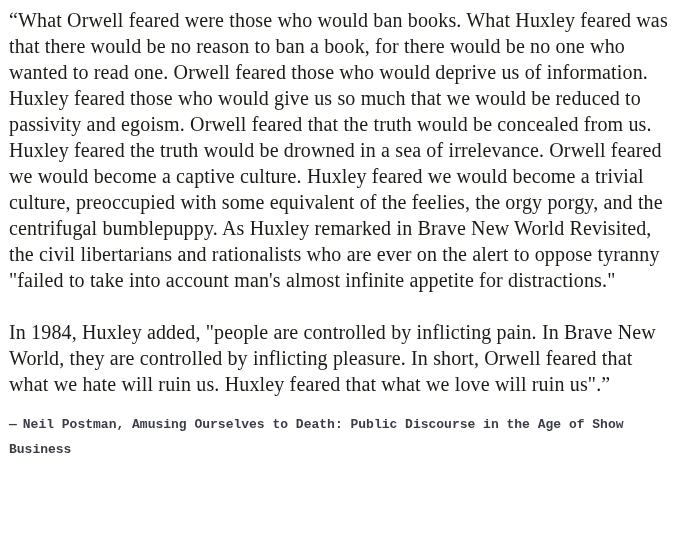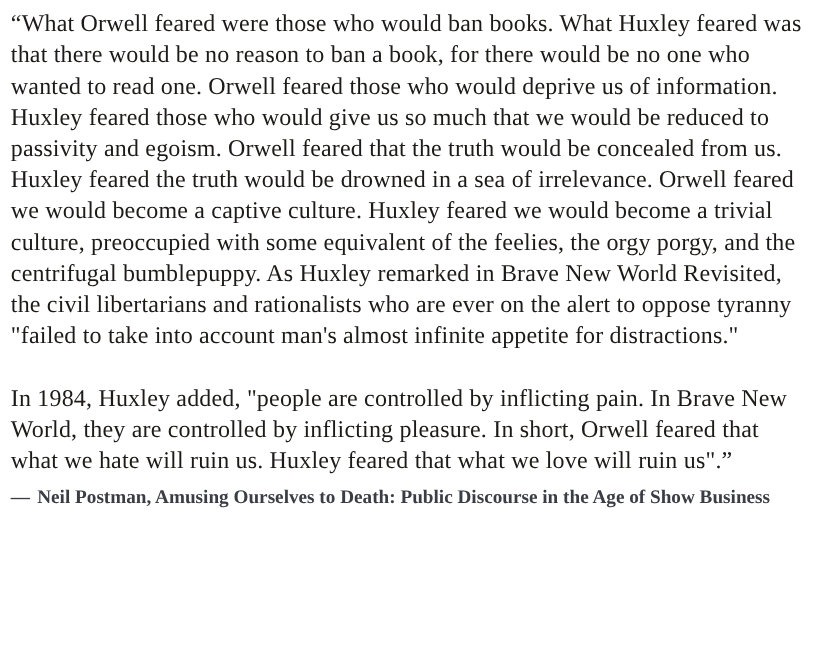--- a/index.html
+++ b/index.html
@@ -28,24 +28,24 @@
     line-height: 26px;
     letter-spacing: 0.15px;
     color: #1d1b18;
     margin: 0;
     padding: 0;
   }
   .quote-text p + p {
     margin-top: 26px;
   }
   .attribution {
-    margin-top: 5px;
-    font-family: Liberation Serif, serif;
+    margin-top: 15px;
+    font-family: Liberation Mono, monospace;
     font-weight: bold;
-    font-size: 16px;
+    font-size: 13px;
     line-height: 25px;
     color: #3b3d45;
   }
   .attribution a {
     color: #3b3d45;
     text-decoration: none;
     cursor: pointer;
   }
   .attribution .dash {
     margin-right: 6px;

